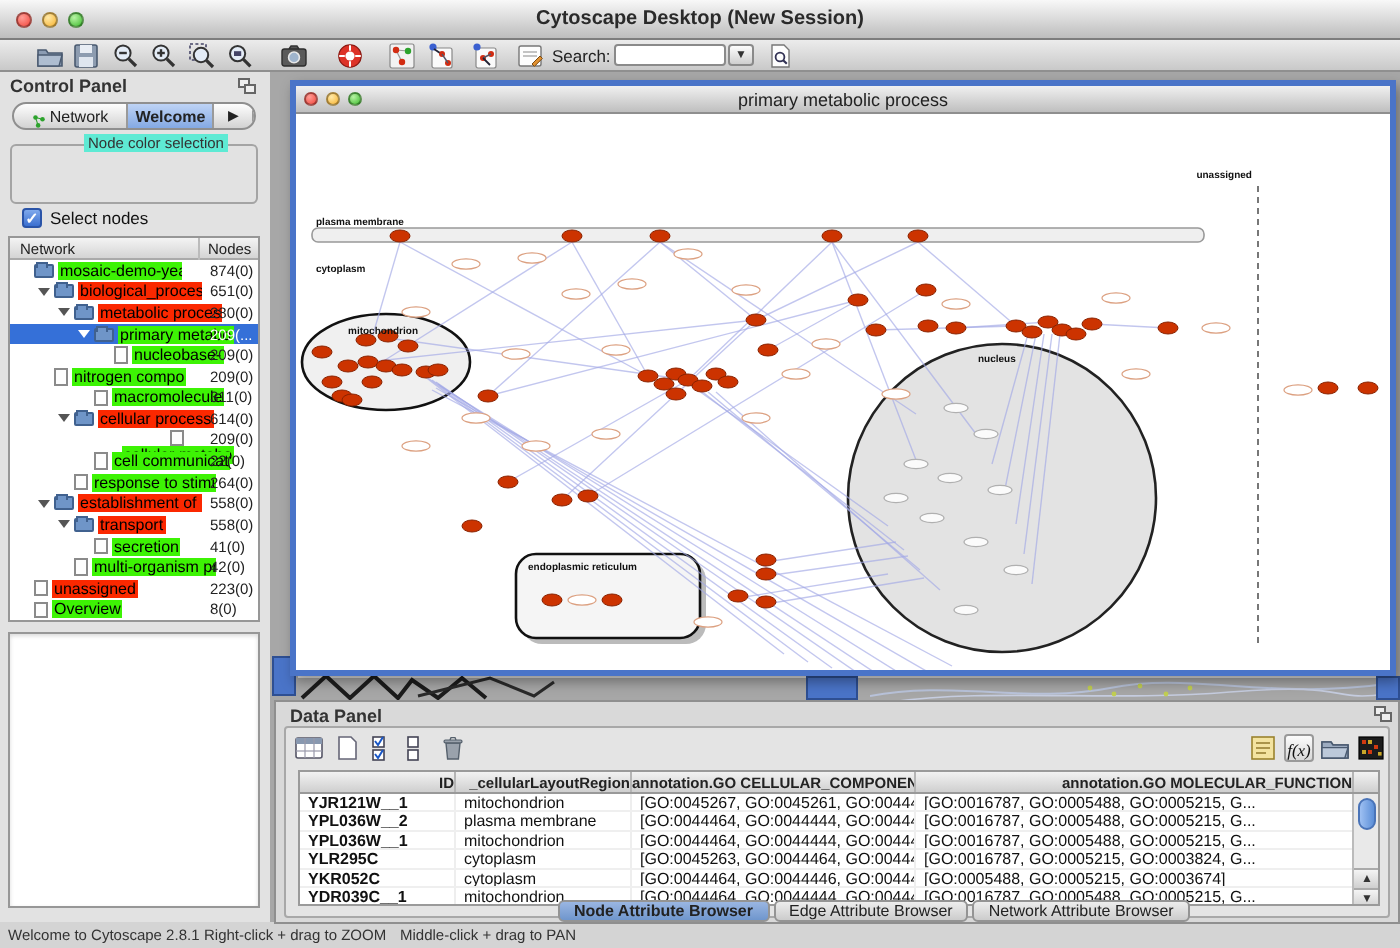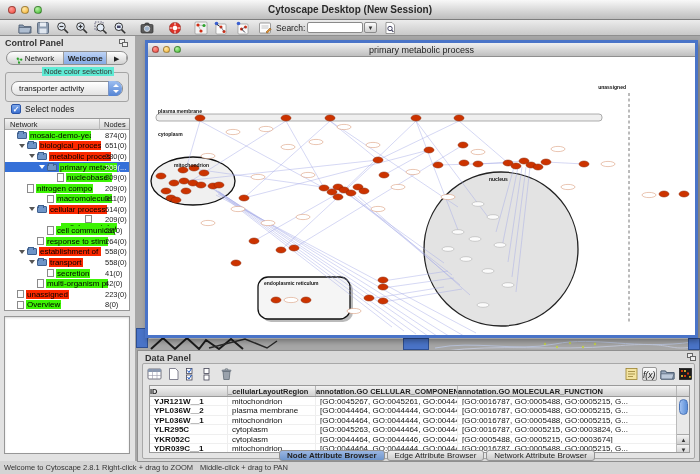--- a/index.html
+++ b/index.html
@@ -78,24 +78,24 @@
   #net-titlebar .light { width:7px; height:7px; }
   #net-title { text-align:center; font-size:9px; color:#222; line-height:14px; }
   #net-canvas { position:relative; width:547px; height:278px; background:#fff; }
 
   
   #data-panel { left:137px; top:350px; width:563px; height:112px; background:#d9d9d9; border:1px solid #8f8f8f; }
   #dp-title { position:absolute; left:7px; top:2px; font-size:9px; font-weight:bold; color:#333; }
   #dp-inner { position:absolute; left:4px; top:12px; width:553px; height:96px; background:#e4e4e4; border:1px solid #a8a8a8; border-radius:2px; }
   .dbtn { position:absolute; top:3px; width:15px; height:14px; }
   .dbtn svg { width:100%; height:100%; }
-  #fx-btn { font-size:8.5px; font-style:italic; font-family:Liberation Sans, sans-serif; line-height:14px; color:#111; background:linear-gradient(#fcfcfc,#d8d8d8); border:1px solid #999; border-radius:2px; }
+  #fx-btn { font-size:8.5px; font-style:italic; font-family:Liberation Serif, serif; text-align:center; line-height:14px; color:#111; background:linear-gradient(#fcfcfc,#d8d8d8); border:1px solid #999; border-radius:2px; }
   #dp-table { position:absolute; left:6px; top:21px; width:541px; height:68px; background:#fff; border:1px solid #9a9a9a; overflow:hidden; }
   #dp-head { height:11px; background:linear-gradient(#f2f2f2,#cfcfcf); border-bottom:1px solid #999; display:flex; }
-  .hcell { font-size:7.5px; font-weight:bold; color:#222; text-align:left; line-height:11px; border-right:1px solid #b5b5b5; overflow:hidden; white-space:nowrap; flex:none; }
+  .hcell { font-size:7.5px; font-weight:bold; color:#222; text-align:right; line-height:11px; border-right:1px solid #b5b5b5; overflow:hidden; white-space:nowrap; flex:none; }
   .drow { height:9.4px; display:flex; border-bottom:1px solid #efefef; }
   .dcell { font-size:8px; line-height:9.4px; padding-left:4px; border-right:1px solid #eee; overflow:hidden; white-space:nowrap; flex:none; color:#111; }
   .dcell.c0 { font-weight:bold; }
   #dp-scroll { position:absolute; right:0; top:11px; width:13px; height:57px; background:#e9e9e9; border-left:1px solid #bbb; }
   #dp-thumb { position:absolute; left:1.5px; top:2px; width:9px; height:16px; border-radius:5px; background:linear-gradient(90deg,#9ec0f2,#5c8fd8); border:1px solid #4a74b8; }
   .sc-arr { position:absolute; left:0; width:13px; height:10px; background:linear-gradient(#f4f4f4,#cfcfcf); border-top:1px solid #aaa; text-align:center; font-size:6px; line-height:10px; color:#333; }
   #dp-tabs { position:absolute; left:141px; top:99px; display:flex; gap:2px; }
   .dtab { font-size:8px; line-height:10px; height:11px; padding:0 7px; background:linear-gradient(#ededed,#cccccc); border:1px solid #949494; border-radius:3px; color:#222; }
   .dtab.sel { background:linear-gradient(#9ab6e2,#6f96cd); font-weight:bold; }
 
@@ -218,27 +218,20 @@
           </svg></span>
       <span>Network</span>
     </span>
     <span class="cp-tab" id="tab-mosaic">
         <span>Welcome</span>
       </span>
     <span class="cp-tab" id="tab-arrow">▶</span>
   </div>
   <div id="cp-group"></div>
   <span id="cp-group-label">Node color selection</span>
-  <div id="color-combo">
-    <span>transporter activity</span>
-    <span id="combo-stepper">
-        <b class="up"></b>
-        <b class="dn"></b>
-      </span>
-  </div>
   <div id="select-row">
     <span id="select-check">✓</span>
     <span id="select-label">Select nodes</span>
   </div>
   <div id="tree-box">
     <div id="tree-head">
       <span id="th-network">Network</span>
       <span class="div"></span>
       <span id="th-nodes">Nodes</span>
     </div>

